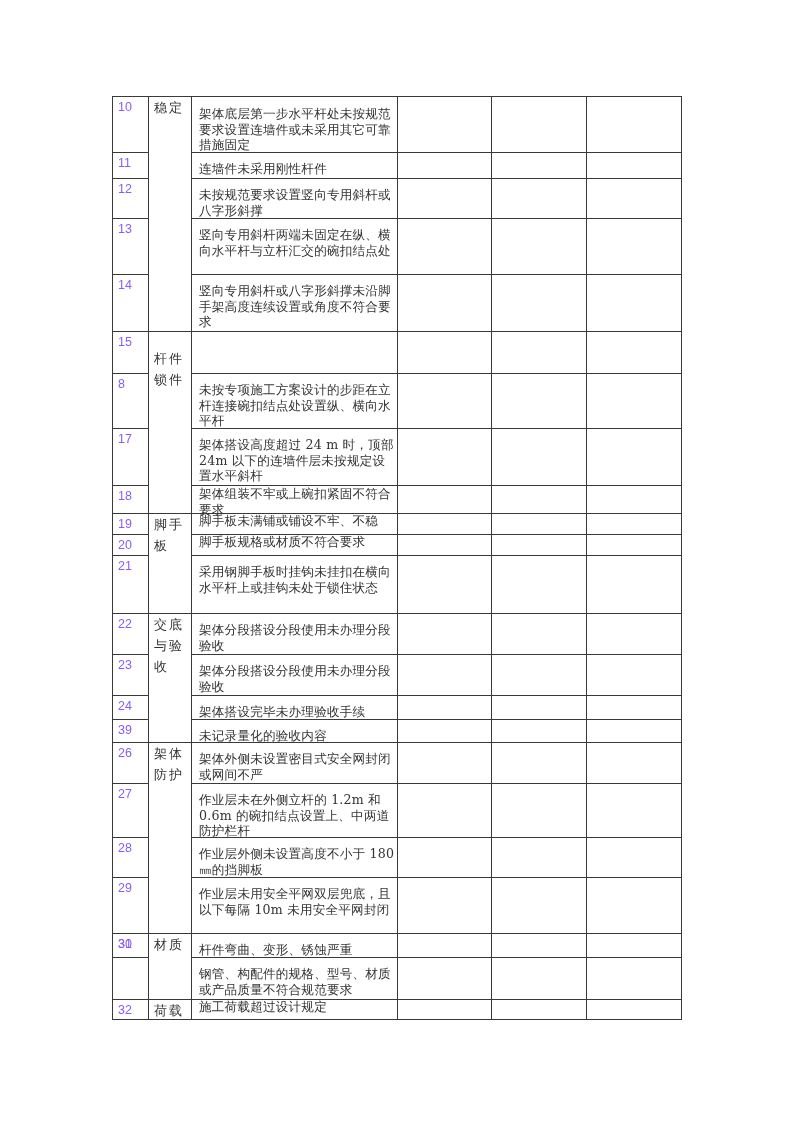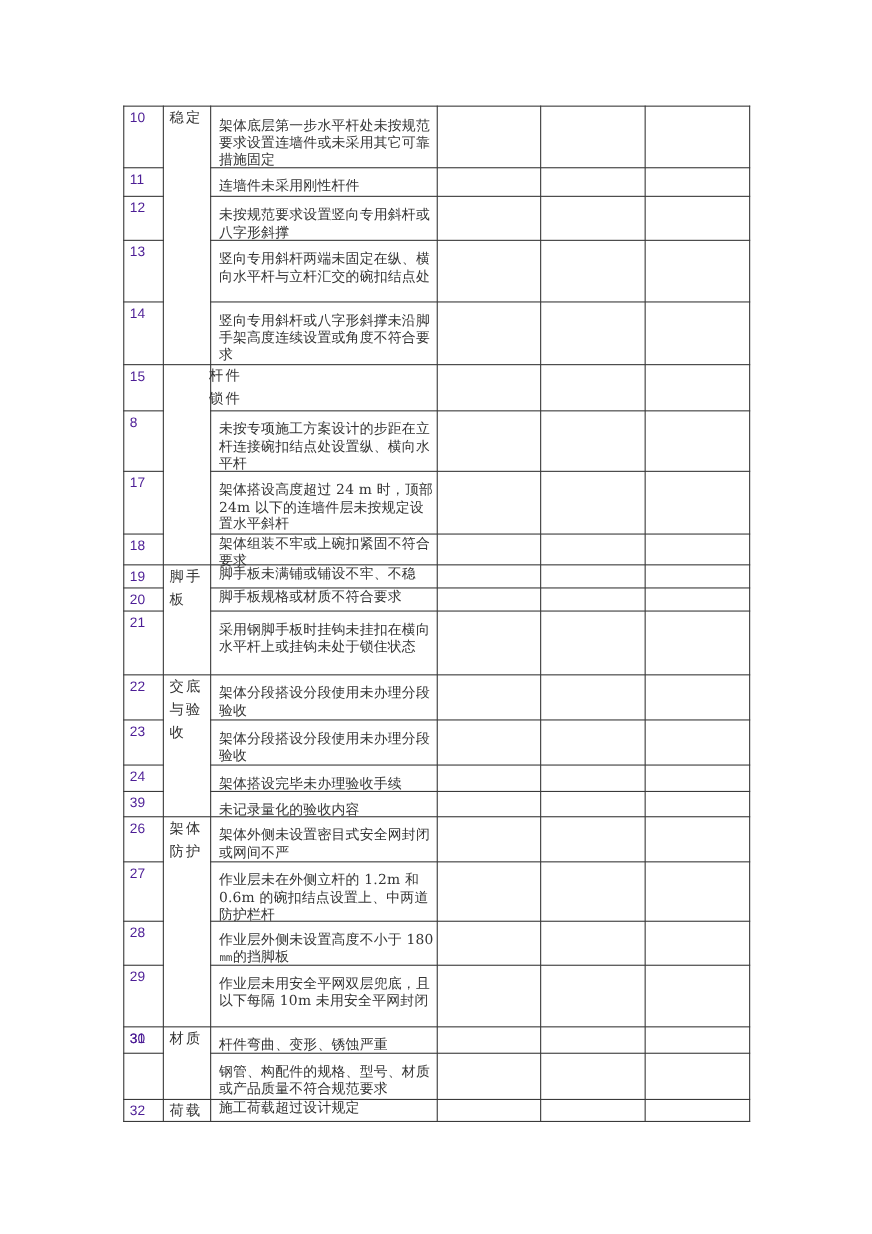--- a/index.html
+++ b/index.html
@@ -3,21 +3,21 @@
 <meta charset="utf-8">
 <style>
   html, body { margin:0; padding:0; background:#ffffff; }
   body { width:793px; height:1122px; position:relative; overflow:hidden;
          font-family: "DejaVu Serif", "Liberation Serif", serif; color:#2a2a2a; }
   #sheet { position:absolute; left:0; top:0; width:793px; height:1122px; }
   .hline, .vline { position:absolute; background:#3a3a3a; }
   .hline { height:1px; }
   .vline { width:1px; }
   .num { position:absolute; left:118px; font-family:"Liberation Sans","DejaVu Sans",sans-serif;
-         font-size:12.5px; color:#4c1d95; line-height:15px; }
+         font-size:12.5px; color:#8b5cf6; line-height:15px; }
   .cat { position:absolute; left:154px; width:34px; font-size:13px; line-height:21px;
          color:#333; letter-spacing:2px; }
   .desc { position:absolute; left:199px; width:196px; font-size:12.6px; line-height:15.6px;
           color:#333; letter-spacing:0.2px; }
 </style>
 </head>
 <body>
 
 <div id="sheet">
     <div class="vline" style="left: 112px; top: 96px; height: 924px;"></div>
@@ -177,21 +177,21 @@
     <div style="position: absolute; left: 493px; top: 959px; width: 92px; height: 39px;"></div>
     <div style="position: absolute; left: 588px; top: 959px; width: 92px; height: 39px;"></div>
     <div class="num" style="top: 1003px;">32</div>
     <div class="desc" style="top: 999px;">施工荷载超过设计规定</div>
     <div style="position: absolute; left: 399px; top: 1001px; width: 91px; height: 17px;"></div>
     <div style="position: absolute; left: 493px; top: 1001px; width: 92px; height: 17px;"></div>
     <div style="position: absolute; left: 588px; top: 1001px; width: 92px; height: 17px;"></div>
     <div class="cat" style="top: 97px;">
       <div>稳定</div>
     </div>
-    <div class="cat" style="top: 331px; margin-left: 36px;">
+    <div class="cat" style="top: 348px;">
       <div>杆件</div>
       <div>锁件</div>
     </div>
     <div class="cat" style="top: 514px;">
       <div>脚手</div>
       <div>板</div>
     </div>
     <div class="cat" style="top: 614px;">
       <div>交底</div>
       <div>与验</div>

